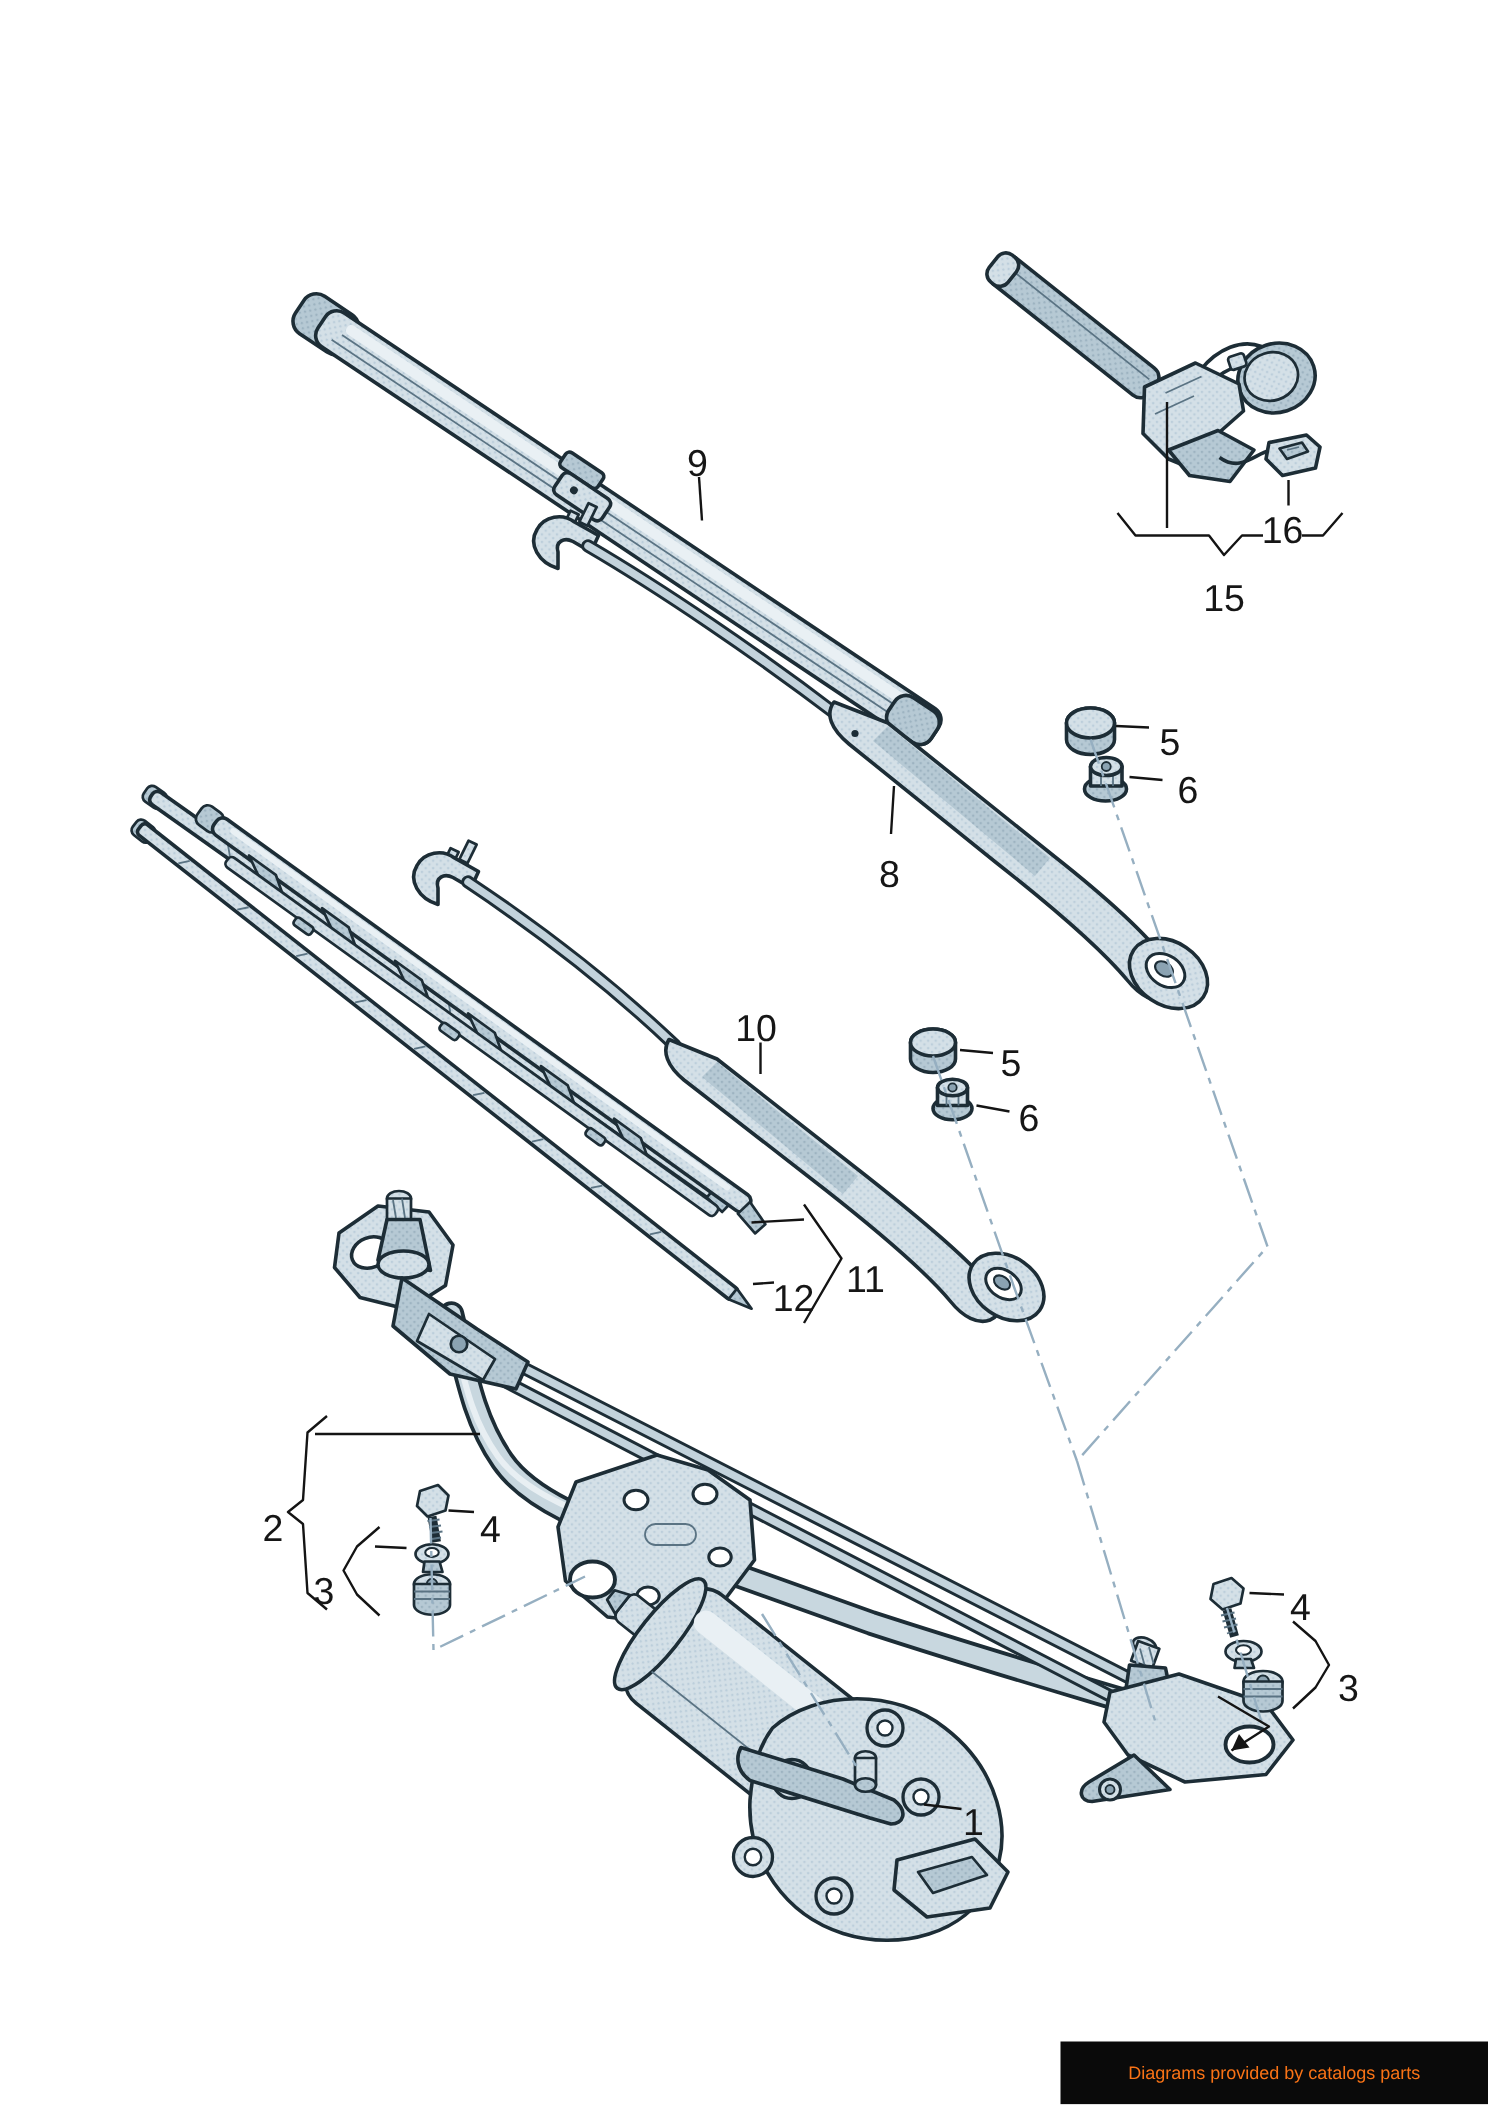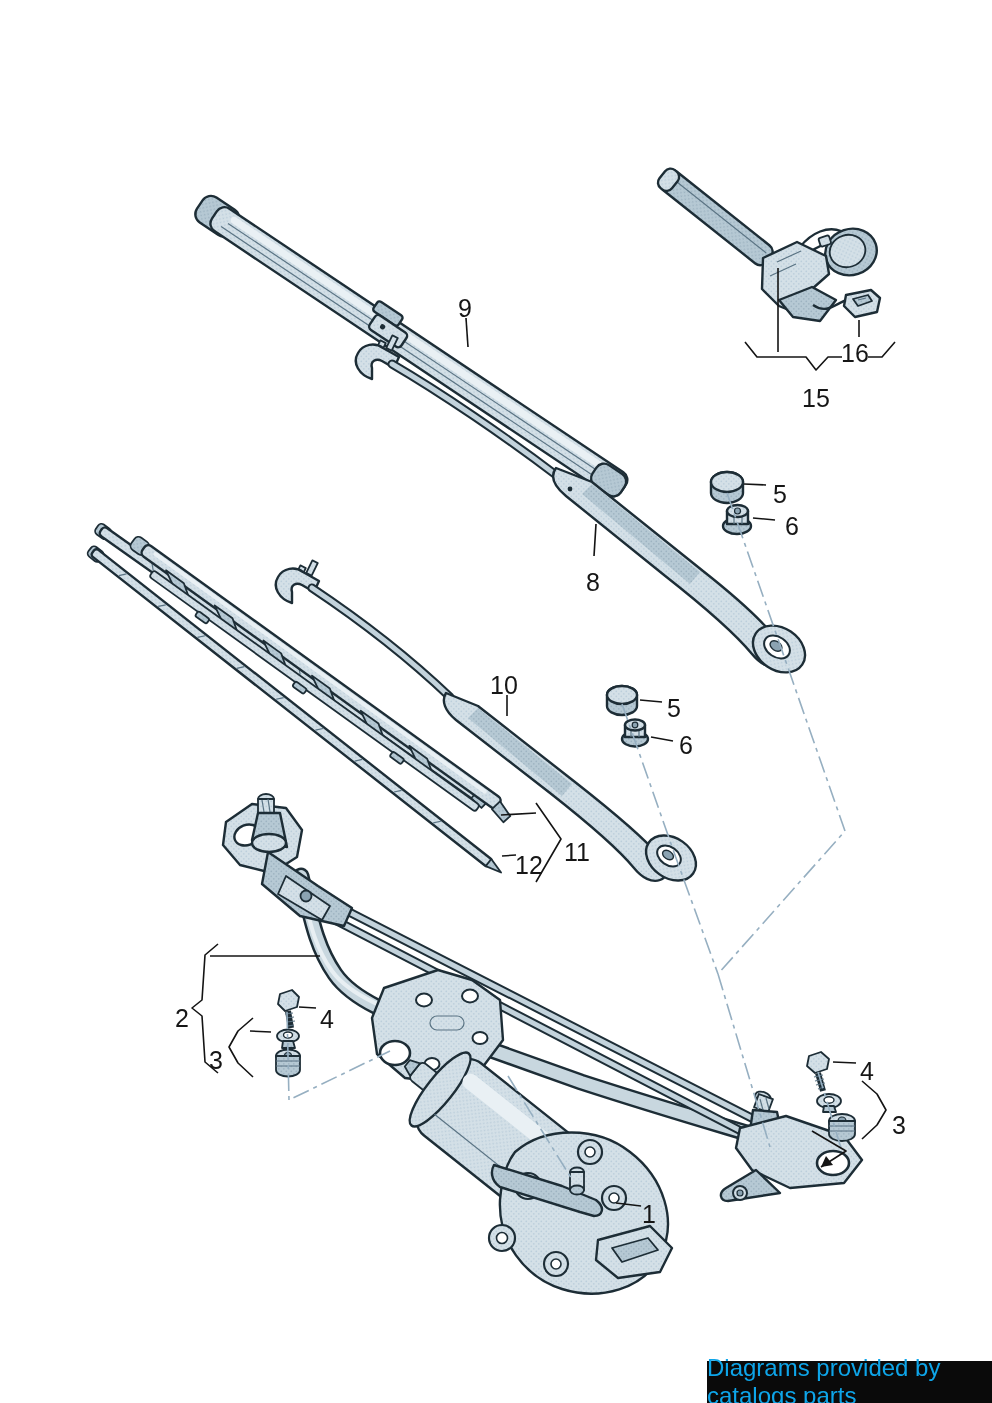--- a/index.html
+++ b/index.html
@@ -16,22 +16,22 @@
   .thin{stroke:#5a7383;stroke-width:1.2;fill:none;}
   .rodD{stroke:#1d2d36;stroke-width:9;fill:none;stroke-linecap:round;}
   .rodL{stroke:#c3d3dc;stroke-width:5;fill:none;stroke-linecap:round;}
   .tubeD{stroke:#1d2d36;stroke-width:17;fill:none;stroke-linecap:round;}
   .tubeL{stroke:#c8d7df;stroke-width:12;fill:none;stroke-linecap:round;}
   .tubeH{stroke:#e8eff3;stroke-width:4;fill:none;stroke-linecap:round;}
   .ldr {stroke:#141414;stroke-width:1.6;fill:none;stroke-linejoin:round;}
   .axis{stroke:#96afc1;stroke-width:1.6;fill:none;stroke-dasharray:17 5 4 5;}
   .lbl {font:25px "Liberation Sans",sans-serif;fill:#161616;text-anchor:middle;}
   .footer-bar{position:absolute;left:707px;top:1361px;width:285px;height:42px;
-              background:#0a0a0a;color:#0ea5e9;display:flex;align-items:center;
-              justify-content:center;font-size:24px;}
+              background:#0a0a0a;color:#f97316;display:flex;align-items:center;
+              justify-content:center;font-size:12px;}
 </style>
 </head>
 <body>
 
 <div class="canvas">
 <svg width="992" height="1403" viewBox="0 0 992 1403">
   <defs>
     <pattern id="texL" width="5" height="5" patternUnits="userSpaceOnUse">
       <rect width="5" height="5" fill="#d4e0e7"></rect>
       <circle cx="1.3" cy="1.3" r="0.85" fill="#bccedb"></circle>

